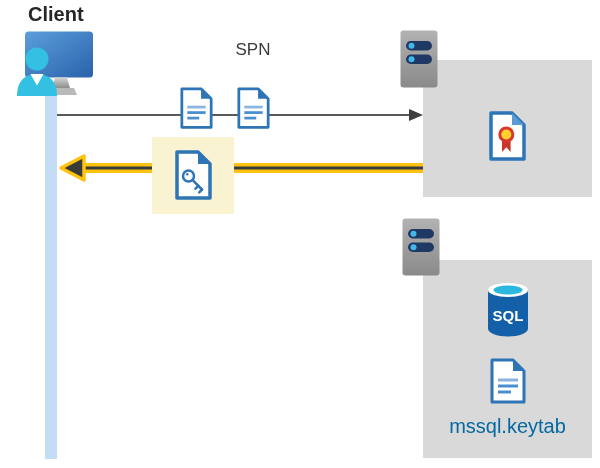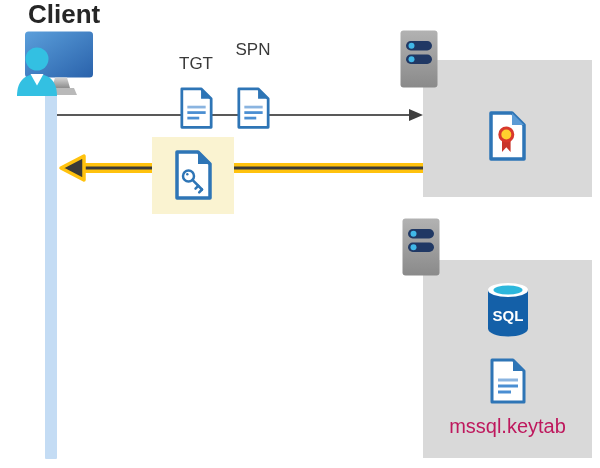--- a/index.html
+++ b/index.html
@@ -6,35 +6,35 @@
   .canvas {
     position: relative;
     width: 600px; height: 468px;
     background: #ffffff;
     font-family: "Liberation Sans", sans-serif;
     overflow: hidden;
   }
   .abs { position: absolute; }
   .label-bold {
     font-weight: 700;
-    font-size: 26px;
+    font-size: 20px;
     color: #262626;
     line-height: 25px;
     letter-spacing: 0;
   }
   .label-reg {
     font-weight: 400;
     font-size: 17px;
     color: #3a3a3a;
     text-align: center;
   }
   .filename {
     font-weight: 400;
     font-size: 20px;
-    color: #be185d;
+    color: #0369a1;
     text-align: center;
   }
   .gray-box { background: #D9D9D9; }
   .lifeline { background: #C4DCF4; border-radius: 1px; }
   .highlight-box { background: #FAF3D1; }
   svg { display: block; }
 </style>
 </head>
 <body>
 
@@ -71,21 +71,20 @@
       <path d="M45,46.5 L57,46.5 L60,57 L42,57 Z" fill="url(#standGrad)"></path>
       <path d="M38,57 L64,57 L67,64 L35,64 Z" fill="#B9B9B9"></path>
     </g>
     <g>
       <circle cx="27" cy="28" r="11.5" fill="#33C0E2"></circle>
       <path d="M7,65 C7,49 16,43 27,43 C38,43 47,49 47,65 Z" fill="#33C0E2"></path>
       <path d="M20.5,43 L33.5,43 L27,54.5 Z" fill="#FFFFFF"></path>
     </g>
   </svg>
 
-  <div class="abs label-reg" style="left:166px; top:54px; width:60px;">TGT</div>
   <div class="abs label-reg" style="left:223px; top:40px; width:60px;">SPN</div>
 
   <svg class="abs" style="left:180px; top:85px;" width="33" height="46" viewBox="0 0 36 46">
     <path d="M2,2 H23 L34,13 V44 H2 Z" fill="#fff" stroke="#2E75B6" stroke-width="3" stroke-linejoin="round"></path>
     <path d="M23,2 V13 H34 Z" fill="#2E75B6"></path>
     <line x1="8" y1="22" x2="28" y2="22" stroke="#8AB4E0" stroke-width="3"></line>
     <line x1="8" y1="28" x2="28" y2="28" stroke="#4A8ED2" stroke-width="3"></line>
     <line x1="8" y1="34" x2="21" y2="34" stroke="#4A8ED2" stroke-width="3"></line>
   </svg>
 

